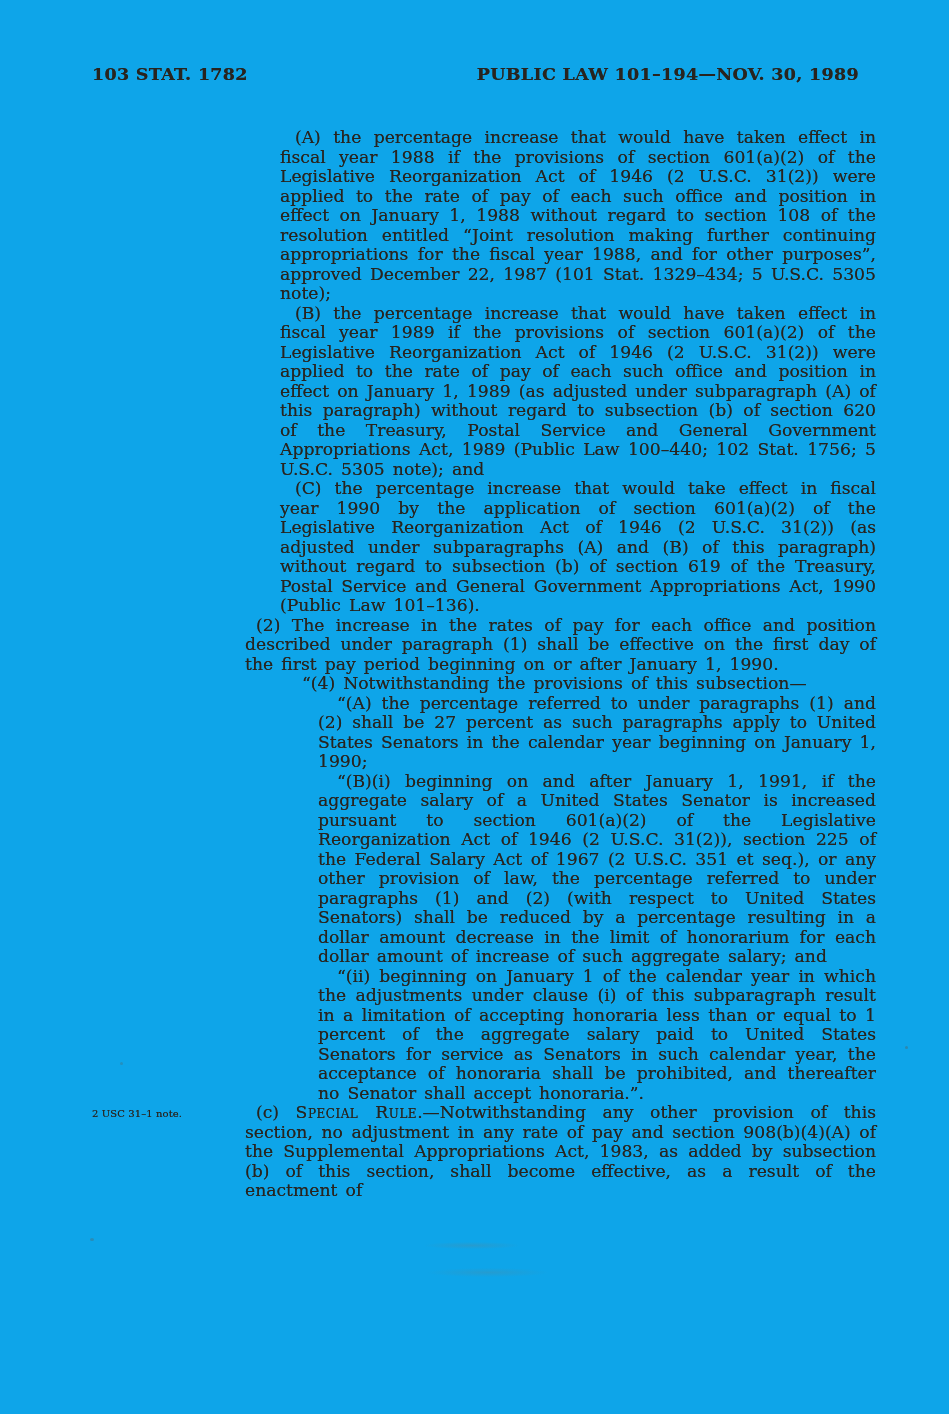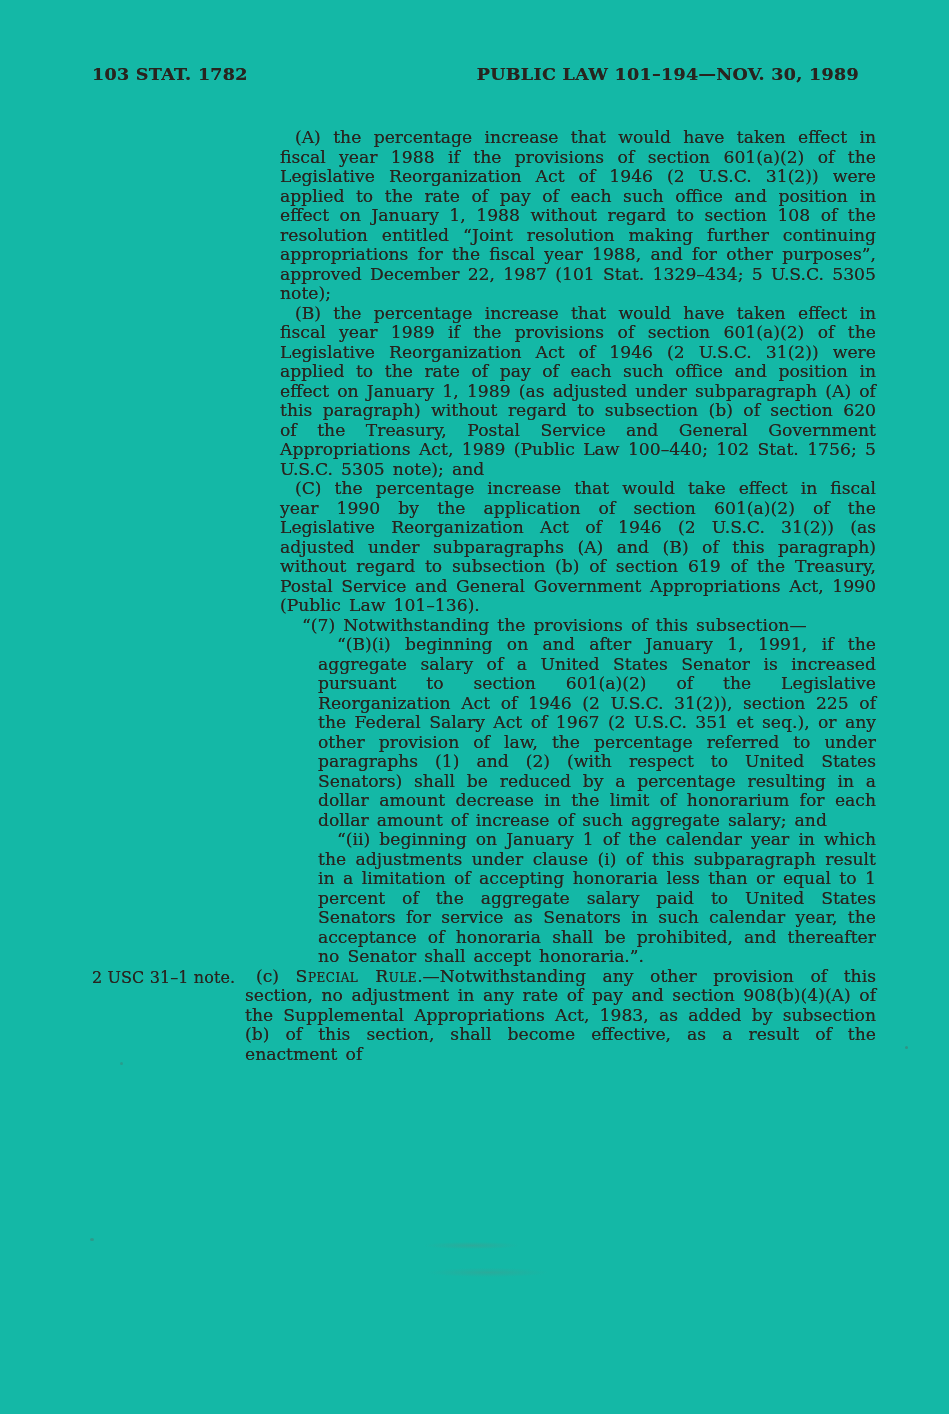--- a/index.html
+++ b/index.html
@@ -1,19 +1,19 @@
 <!DOCTYPE html>
 <html lang="en"><head>
 <meta charset="utf-8">
 <style>
   html, body { margin:0; padding:0; background:#e8e7e4; }
   .page {
     position:relative;
     width:949px; height:1414px;
-    background:#14b8a6;
+    background:#0ea5e9;
     font-family:"DejaVu Serif","Liberation Serif",serif;
     color:#28241f;
     overflow:hidden;
     text-shadow:0 0 0.4px rgba(45,40,34,0.75);
   }
   .running-head-left {
     position:absolute; left:92px; top:64px;
     font-size:17.5px; font-weight:bold; letter-spacing:0.3px;
     white-space:nowrap;
   }
@@ -28,21 +28,21 @@
     text-align:justify; word-spacing:2.6px;
   }
   .para { margin:0; position:relative; }
   .indent-0 { margin-left:0;    text-indent:11px; }
   .indent-1 { margin-left:35px; text-indent:15px; }
   .indent-2 { margin-left:57px; text-indent:0; }
   .indent-3 { margin-left:73px; text-indent:19px; }
   .sc { font-variant:small-caps; letter-spacing:0.5px; }
   .margin-note {
     position:absolute; left:-153px; top:3px;
-    font-size:16px; line-height:15px;
+    font-size:10px; line-height:15px;
     text-indent:0; word-spacing:normal; letter-spacing:0.1px;
     white-space:nowrap; text-align:left;
   }
   .artifact { position:absolute; pointer-events:none; }
   .smudge1 { left:424px; top:1242px; width:96px;  height:7px;
     background:radial-gradient(ellipse at center, rgba(125,120,112,0.22), rgba(125,120,112,0) 72%); }
   .smudge2 { left:428px; top:1268px; width:120px; height:9px;
     background:radial-gradient(ellipse at center, rgba(125,120,112,0.20), rgba(125,120,112,0) 72%); }
   .speck1  { left:905px; top:1046px; width:3px; height:3px; border-radius:50%; background:rgba(95,90,82,0.38); }
   .speck2  { left:120px; top:1062px; width:3px; height:3px; border-radius:50%; background:rgba(95,90,82,0.28); }
@@ -52,21 +52,23 @@
 <body>
 
 <div class="page">
   <div class="running-head-left">103 STAT. 1782</div>
   <div class="running-head-title">PUBLIC LAW 101–194—NOV. 30, 1989</div>
 
   <div class="body-col">
       <p class="para indent-1"><span>(A) the percentage increase that would have taken effect in fiscal year 1988 if the provisions of section 601(a)(2) of the Legislative Reorganization Act of 1946 (2 U.S.C. 31(2)) were applied to the rate of pay of each such office and position in effect on January 1, 1988 without regard to section 108 of the resolution entitled “Joint resolution making further continuing appropriations for the fiscal year 1988, and for other purposes”, approved December 22, 1987 (101 Stat. 1329–434; 5 U.S.C. 5305 note);</span></p>
       <p class="para indent-1"><span>(B) the percentage increase that would have taken effect in fiscal year 1989 if the provisions of section 601(a)(2) of the Legislative Reorganization Act of 1946 (2 U.S.C. 31(2)) were applied to the rate of pay of each such office and position in effect on January 1, 1989 (as adjusted under subparagraph (A) of this paragraph) without regard to subsection (b) of section 620 of the Treasury, Postal Service and General Government Appropriations Act, 1989 (Public Law 100–440; 102 Stat. 1756; 5 U.S.C. 5305 note); and</span></p>
       <p class="para indent-1"><span>(C) the percentage increase that would take effect in fiscal year 1990 by the application of section 601(a)(2) of the Legislative Reorganization Act of 1946 (2 U.S.C. 31(2)) (as adjusted under subparagraphs (A) and (B) of this paragraph) without regard to subsection (b) of section 619 of the Treasury, Postal Service and General Government Appropriations Act, 1990 (Public Law 101–136).</span></p>
-      <p class="para indent-2"><span>“(7) Notwithstanding the provisions of this subsection—</span></p>
+      <p class="para indent-0"><span>(2) The increase in the rates of pay for each office and position described under paragraph (1) shall be effective on the first day of the first pay period beginning on or after January 1, 1990.</span></p>
+      <p class="para indent-2"><span>“(4) Notwithstanding the provisions of this subsection—</span></p>
+      <p class="para indent-3"><span>“(A) the percentage referred to under paragraphs (1) and (2) shall be 27 percent as such paragraphs apply to United States Senators in the calendar year beginning on January 1, 1990;</span></p>
       <p class="para indent-3"><span>“(B)(i) beginning on and after January 1, 1991, if the aggregate salary of a United States Senator is increased pursuant to section 601(a)(2) of the Legislative Reorganization Act of 1946 (2 U.S.C. 31(2)), section 225 of the Federal Salary Act of 1967 (2 U.S.C. 351 et seq.), or any other provision of law, the percentage referred to under paragraphs (1) and (2) (with respect to United States Senators) shall be reduced by a percentage resulting in a dollar amount decrease in the limit of honorarium for each dollar amount of increase of such aggregate salary; and</span></p>
       <p class="para indent-3"><span>“(ii) beginning on January 1 of the calendar year in which the adjustments under clause (i) of this subparagraph result in a limitation of accepting honoraria less than or equal to 1 percent of the aggregate salary paid to United States Senators for service as Senators in such calendar year, the acceptance of honoraria shall be prohibited, and thereafter no Senator shall accept honoraria.”.</span></p>
       <p class="para indent-0"><span>(c) </span><span class="sc">Special Rule</span><span>.—Notwithstanding any other provision of this section, no adjustment in any rate of pay and section 908(b)(4)(A) of the Supplemental Appropriations Act, 1983, as added by subsection (b) of this section, shall become effective, as a result of the enactment of</span><span class="margin-note">2 USC 31–1 note.</span></p>
     </div>
 
   <div class="artifact smudge1"></div>
   <div class="artifact smudge2"></div>
   <div class="artifact speck1"></div>
   <div class="artifact speck2"></div>
   <div class="artifact speck3"></div>

